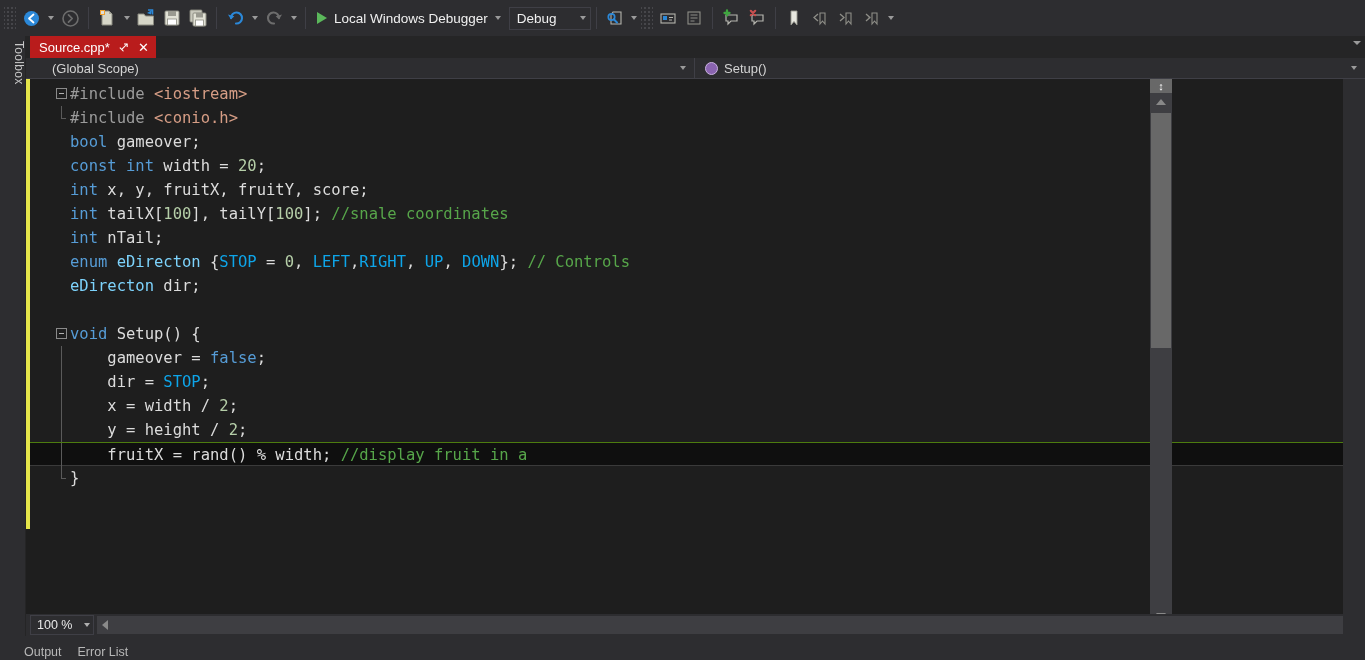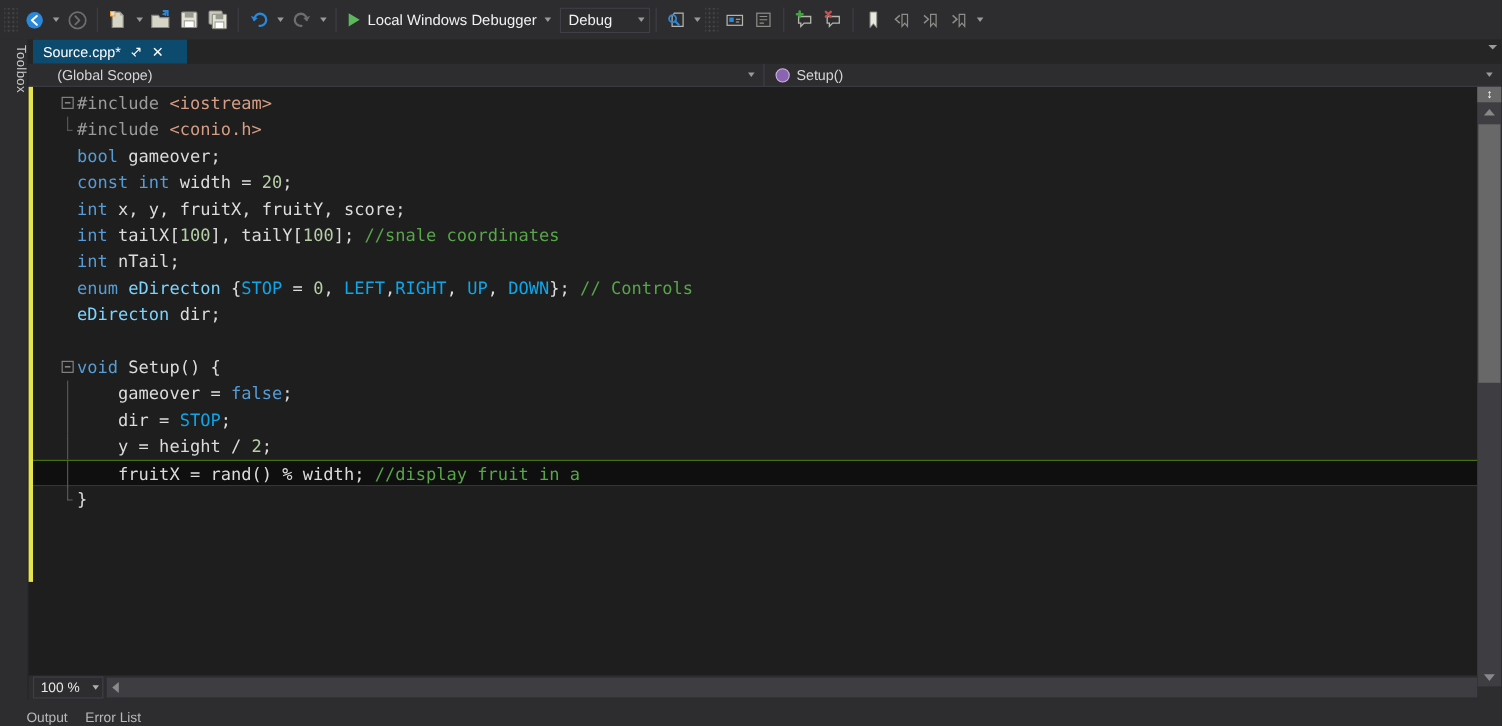--- a/index.html
+++ b/index.html
@@ -7,21 +7,21 @@
   html, body {
     width: 1365px;
     height: 660px;
     overflow: hidden;
     background: #2d2d30;
     font-family: "Liberation Sans", sans-serif;
   }
 
   #app {
     position: relative;
-    width: 1365px;
+    width: 1172px;
     height: 660px;
     background: #2d2d30;
   }
 
   
   .toolbar {
     position: absolute;
     top: 0; left: 0;
     width: 1365px;
     height: 36px;
@@ -133,24 +133,24 @@
     position: absolute;
     left: 26px; top: 36px;
     width: 1339px;
     height: 22px;
     background: #252526;
   }
   .doctab {
     position: absolute;
     left: 4px; top: 0;
     height: 22px;
-    background: #0c4a6e;
-    display: flex;
-    align-items: center;
-    padding: 0 21px 0 9px;
+    background: #b91c1c;
+    display: flex;
+    align-items: center;
+    padding: 0 7px 0 9px;
     cursor: default;
   }
   .doctab-title { color: #ffffff; font-size: 13px; white-space: nowrap; }
   .doctab-pin {
     margin-left: 9px;
     color: #ffffff;
     font-size: 12px;
     line-height: 1;
     transform: rotate(45deg);
   }
@@ -608,20 +608,21 @@
         <div class="cl"><span class="k">const </span><span class="k">int </span><span class="id">width = </span><span class="n">20</span><span class="id">;</span></div>
         <div class="cl"><span class="k">int </span><span class="id">x, y, fruitX, fruitY, score;</span></div>
         <div class="cl"><span class="k">int </span><span class="id">tailX[</span><span class="n">100</span><span class="id">], tailY[</span><span class="n">100</span><span class="id">]; </span><span class="c">//snale coordinates</span></div>
         <div class="cl"><span class="k">int </span><span class="id">nTail;</span></div>
         <div class="cl"><span class="k">enum </span><span class="t">eDirecton </span><span class="id">{</span><span class="en">STOP</span><span class="id"> = </span><span class="n">0</span><span class="id">, </span><span class="en">LEFT</span><span class="id">,</span><span class="en">RIGHT</span><span class="id">, </span><span class="en">UP</span><span class="id">, </span><span class="en">DOWN</span><span class="id">}; </span><span class="c">// Controls</span></div>
         <div class="cl"><span class="t">eDirecton </span><span class="id">dir;</span></div>
         <div class="cl">&nbsp;</div>
         <div class="cl"><span class="fold"></span><span class="k">void </span><span class="id">Setup() {</span></div>
         <div class="cl"><span class="guide"></span><span class="id">    gameover = </span><span class="k">false</span><span class="id">;</span></div>
         <div class="cl"><span class="guide"></span><span class="id">    dir = </span><span class="en">STOP</span><span class="id">;</span></div>
+        <div class="cl"><span class="guide"></span><span class="id">    x = width / </span><span class="n">2</span><span class="id">;</span></div>
         <div class="cl"><span class="guide"></span><span class="id">    y = height / </span><span class="n">2</span><span class="id">;</span></div>
         <div class="cl current"><span class="guide"></span><span class="id">    fruitX = rand() % width; </span><span class="c">//display fruit in a</span></div>
         <div class="cl"><span class="guide end"></span><span class="id">}</span></div>
       </div>
   </div>
   <div class="gutter-indicator"></div>
 
   <div class="vscroll">
     <div class="vs-split">↕</div>
     <div class="vs-up"></div>

